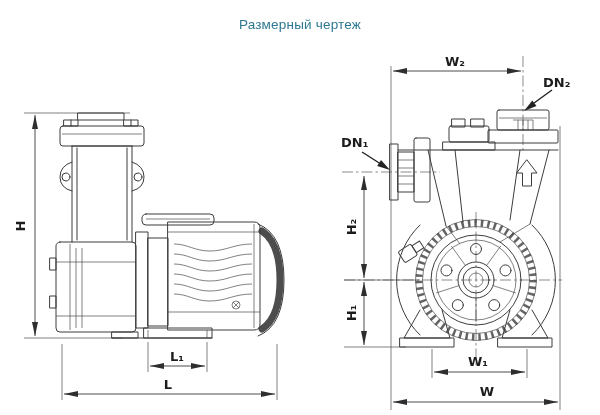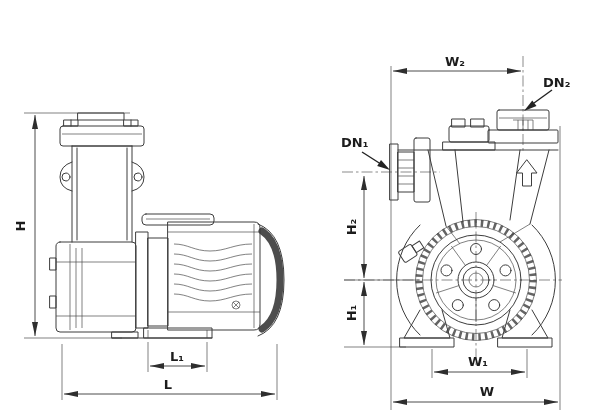--- a/index.html
+++ b/index.html
@@ -17,20 +17,21 @@
   .darkcap{fill:none;stroke:#3a3a3a;stroke-width:7;stroke-linecap:round;opacity:.9;}
   .lead{fill:#222;stroke:none;}
   .leadln{fill:none;stroke:#222;stroke-width:1.4;}
   text.dt{font-family:"DejaVu Sans","Liberation Sans",sans-serif;font-size:13px;
           font-weight:bold;fill:#1c1c1c;}
 </style>
 </head>
 <body>
 
 <div id="stage">
+  <div id="title">Размерный чертеж</div>
 
   <svg width="600" height="415" viewBox="0 0 600 415">
     <defs>
       <marker id="ah" markerUnits="userSpaceOnUse" markerWidth="16" markerHeight="9" refX="14" refY="4" orient="auto-start-reverse">
         <path d="M14,4 L0,1 L0,7 Z" fill="#2e2e2e"></path>
       </marker>
     </defs>
 
     <g>
 

